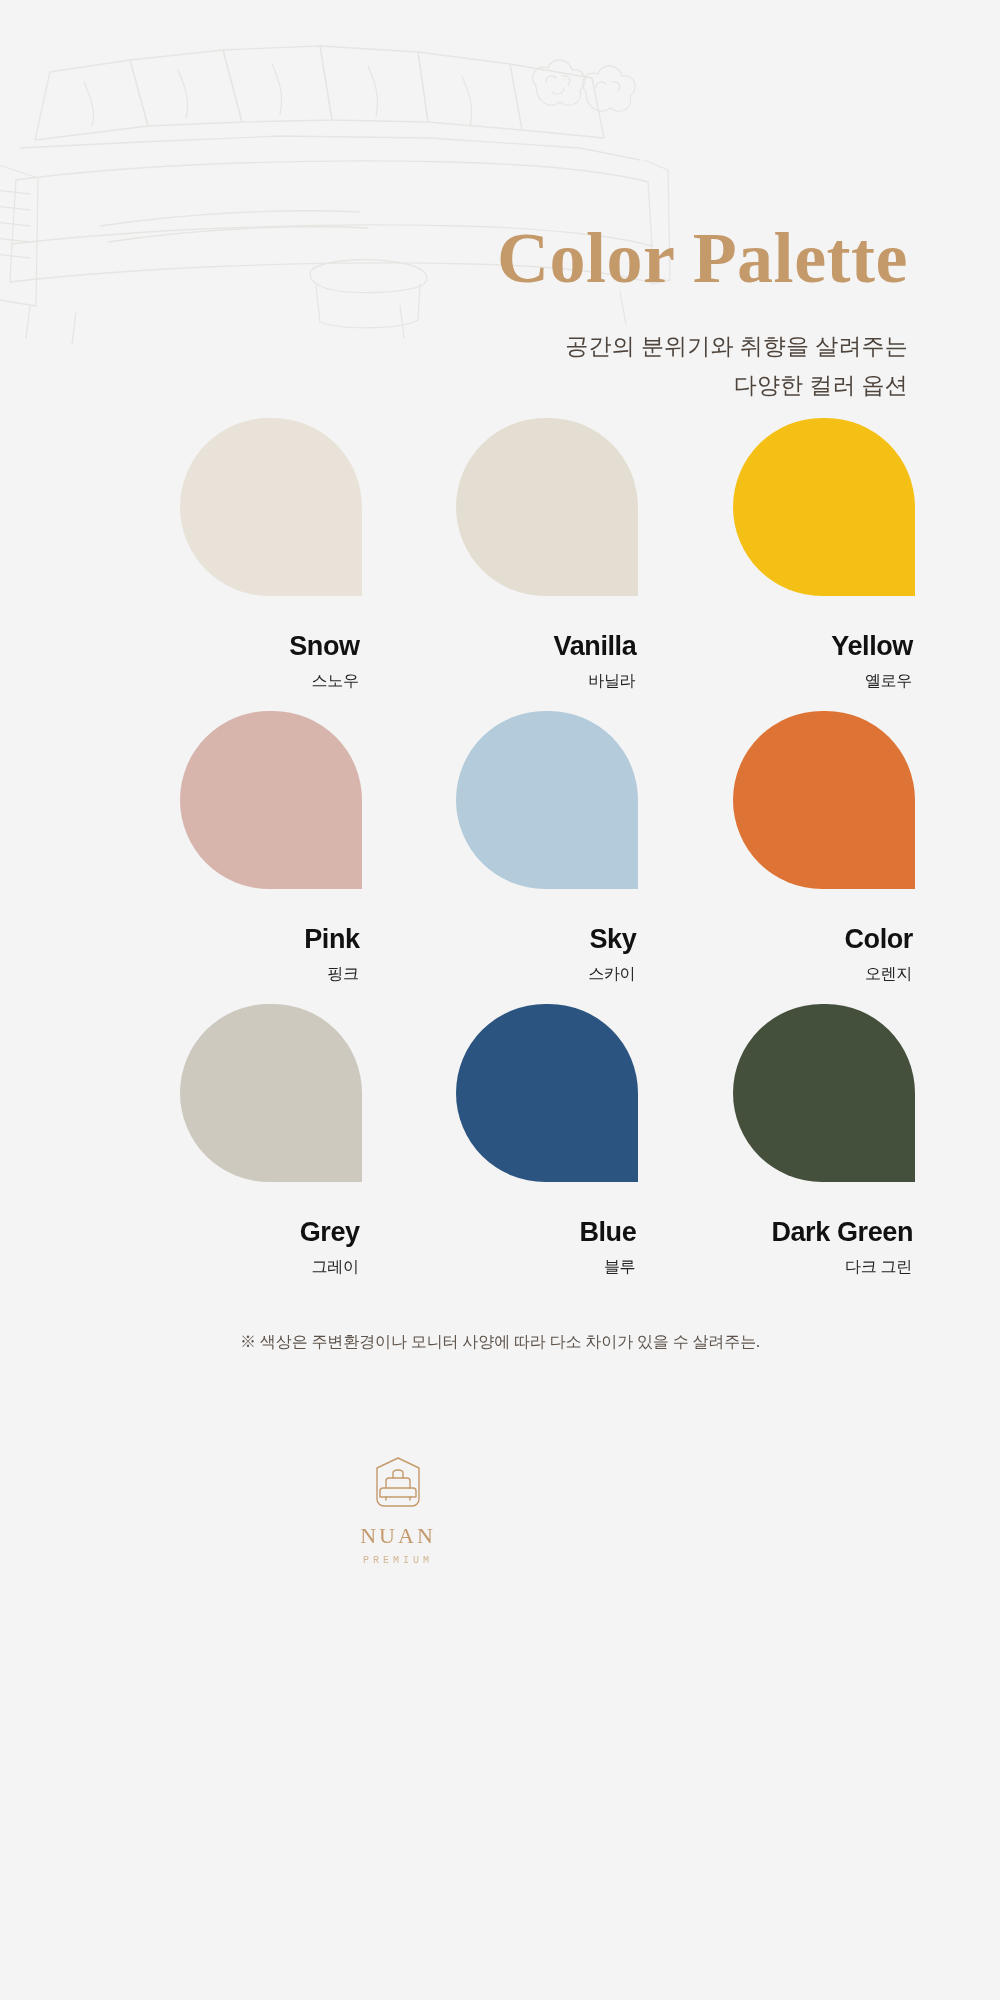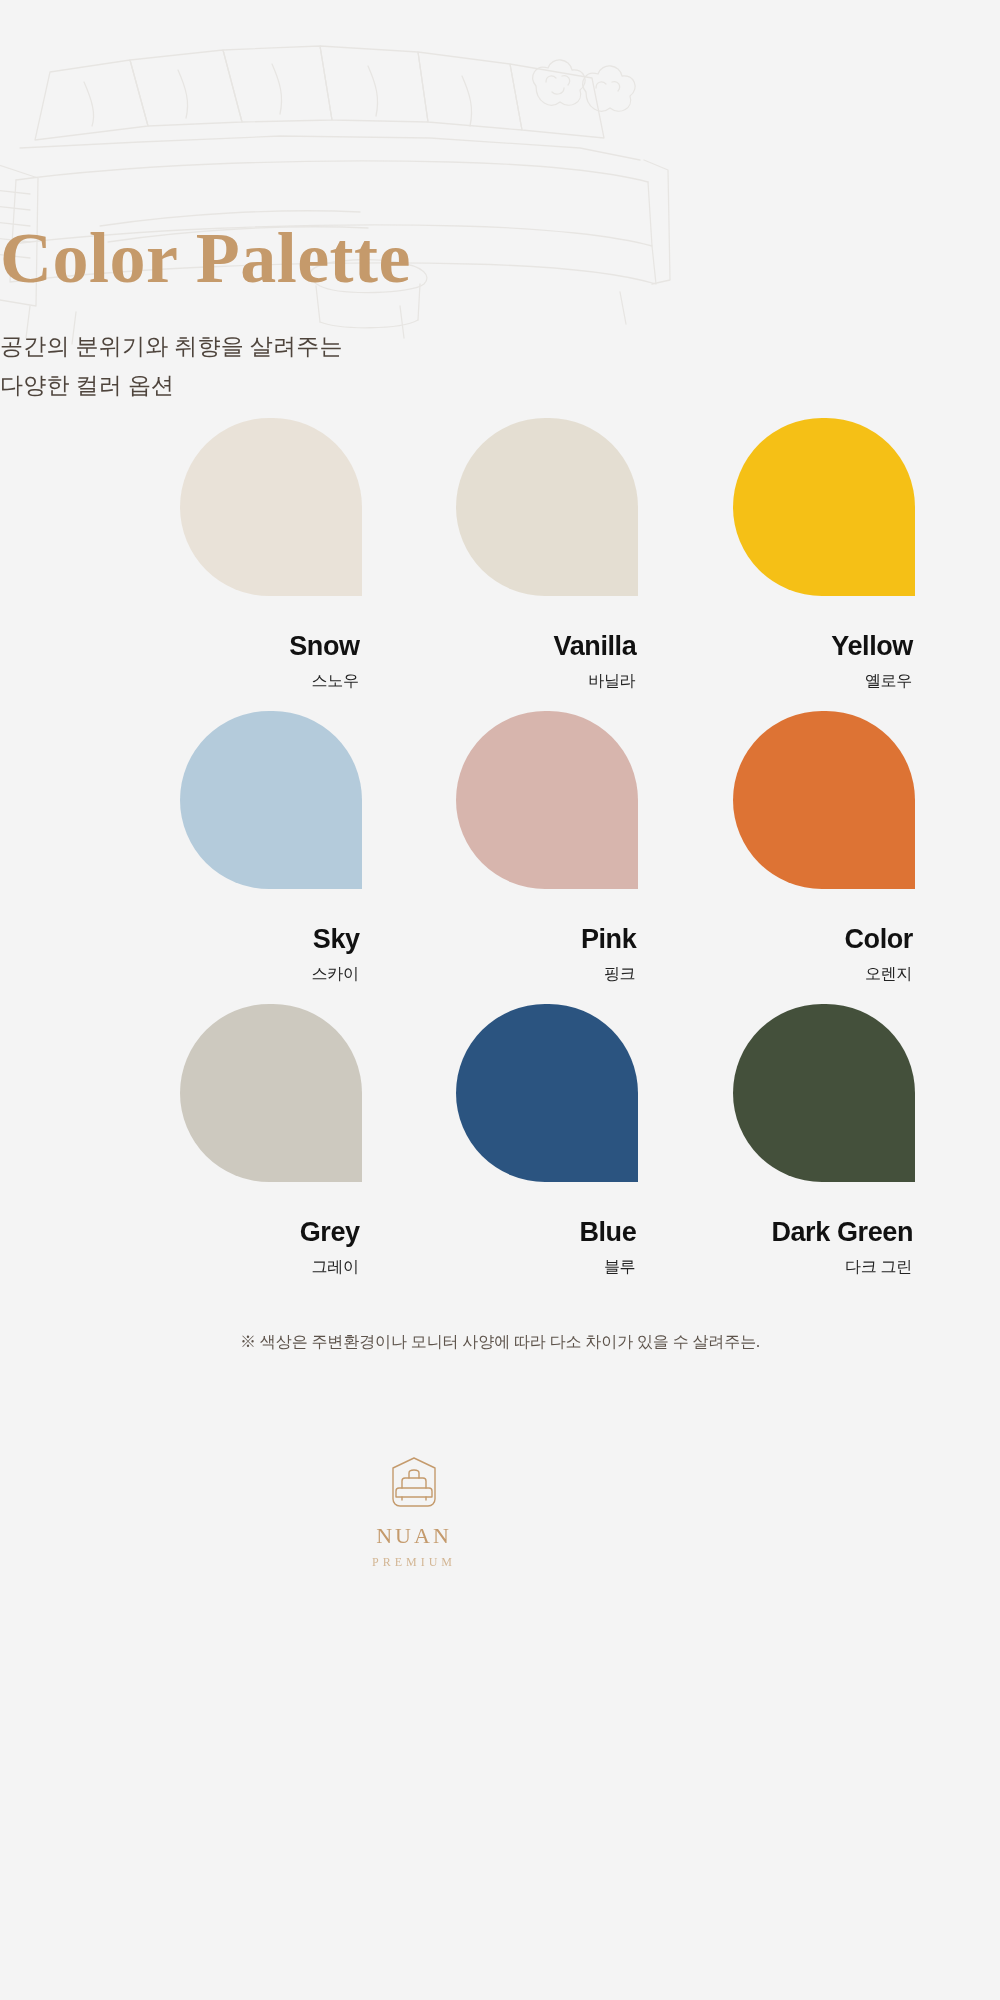--- a/index.html
+++ b/index.html
@@ -34,21 +34,21 @@
     height: 330px;
     opacity: 0.55;
     pointer-events: none;
   }
 
   .title-wrap {
     position: absolute;
     top: 0;
     left: 0;
     width: 908px;
-    text-align: left;
+    text-align: right;
   }
 
   .main-title {
     margin-top: 222px;
     font-family: "Liberation Serif", "DejaVu Serif", serif;
     font-weight: 700;
     font-size: 72px;
     letter-spacing: 0.5px;
     color: #c59a6b;
     line-height: 1;
@@ -133,38 +133,38 @@
     font-family: "Liberation Serif", "DejaVu Serif", serif;
     font-size: 16px;
     color: #5d534b;
     letter-spacing: -0.1px;
   }
 
   
   .footer {
     position: absolute;
     top: 1455px;
-    left: 16px;
+    left: 0;
     width: 796px;
     display: flex;
     flex-direction: column;
     align-items: center;
   }
   .logo-mark { width: 62px; height: 56px; }
   .logo-name {
     margin-top: 12px;
     font-family: "Liberation Serif", "DejaVu Serif", serif;
     font-size: 22px;
     letter-spacing: 3px;
     color: #c49a6c;
   }
   .logo-sub {
     margin-top: 6px;
-    font-family: Liberation Serif, serif;
-    font-size: 12px;
+    font-family: Liberation Mono, monospace;
+    font-size: 10px;
     letter-spacing: 4px;
     color: #d3b694;
   }
 </style>
 </head>
 <body>
 
 <div class="page">
 
   <div class="hero">
@@ -236,32 +236,32 @@
         <div class="label-ko">바닐라</div>
       </div>
       <div class="cell">
         <div class="swatch" style="background: rgb(245, 192, 22);">
           <div class="tex"></div>
         </div>
         <div class="label-en">Yellow</div>
         <div class="label-ko">옐로우</div>
       </div>
       <div class="cell">
+        <div class="swatch" style="background: rgb(215, 181, 173);">
+          <div class="tex"></div>
+        </div>
+        <div class="label-en">Pink</div>
+        <div class="label-ko">핑크</div>
+      </div>
+      <div class="cell">
         <div class="swatch" style="background: rgb(180, 203, 219);">
           <div class="tex"></div>
         </div>
         <div class="label-en">Sky</div>
         <div class="label-ko">스카이</div>
-      </div>
-      <div class="cell">
-        <div class="swatch" style="background: rgb(215, 181, 173);">
-          <div class="tex"></div>
-        </div>
-        <div class="label-en">Pink</div>
-        <div class="label-ko">핑크</div>
       </div>
       <div class="cell">
         <div class="swatch" style="background: rgb(221, 115, 52);">
           <div class="tex"></div>
         </div>
         <div class="label-en">Color</div>
         <div class="label-ko">오렌지</div>
       </div>
       <div class="cell">
         <div class="swatch" style="background: rgb(205, 201, 191);">

